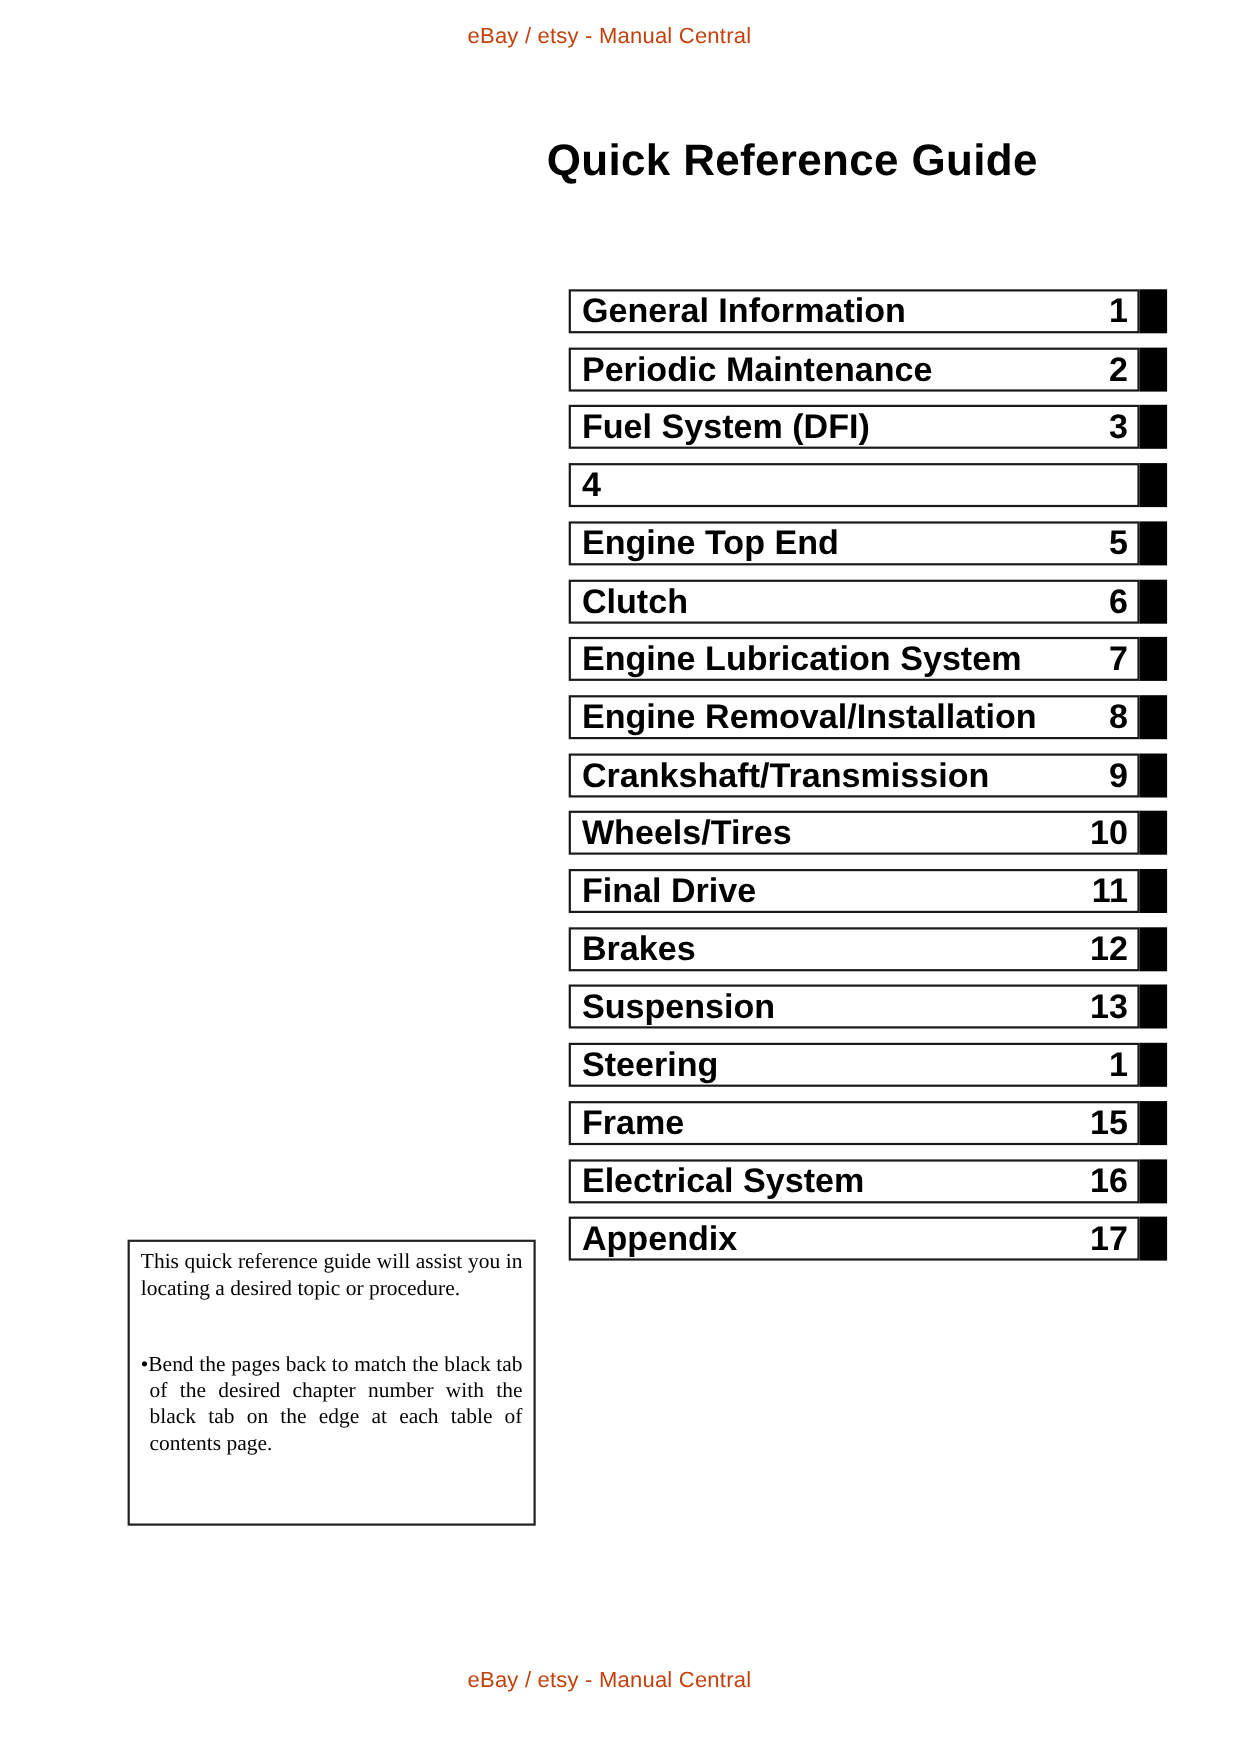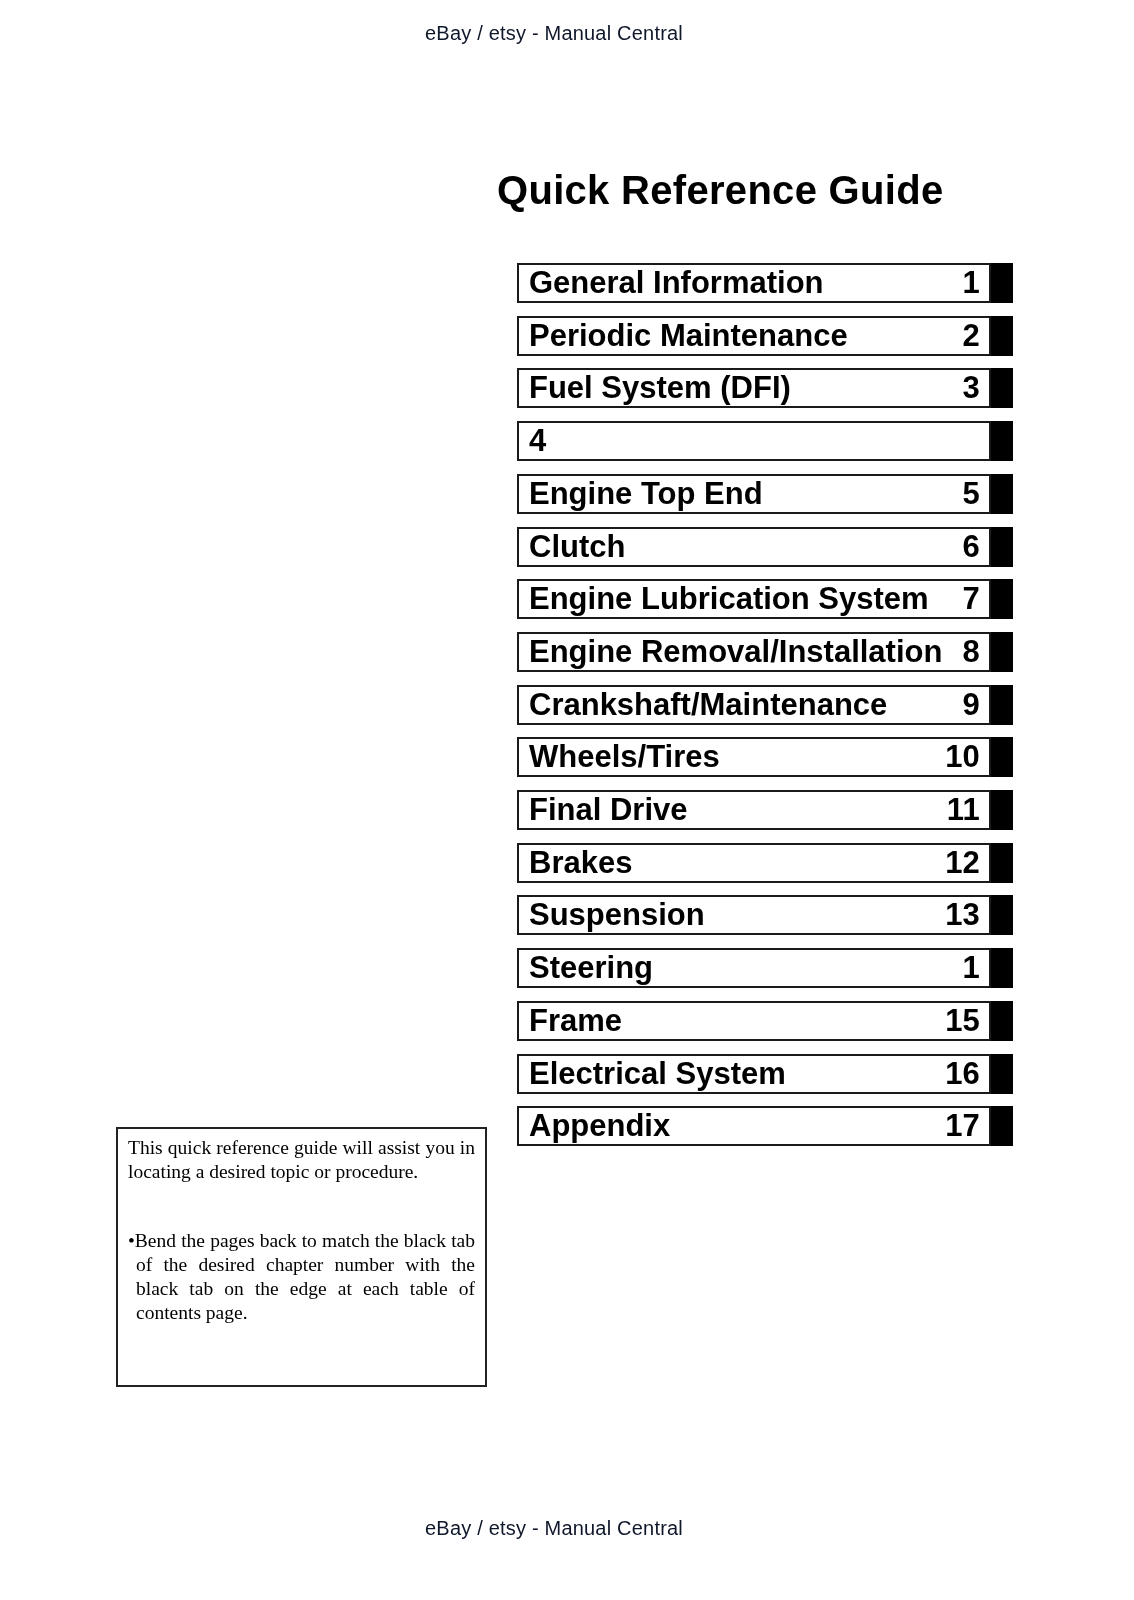--- a/index.html
+++ b/index.html
@@ -3,32 +3,32 @@
 <meta charset="utf-8">
 <style>
   html, body { margin: 0; padding: 0; }
   body {
     width: 1134px; height: 1600px; position: relative; overflow: hidden;
     background: #ffffff; color: #000;
   }
   .watermark {
     position: absolute; left: 0; width: 1108px; text-align: center;
     font-family: "Liberation Sans", "DejaVu Sans", sans-serif;
-    font-size: 20px; color: #0f172a; letter-spacing: 0.2px;
+    font-size: 20px; color: #c2410c; letter-spacing: 0.2px;
   }
   .watermark.top { top: 22px; }
   .watermark.bottom { top: 1517px; }
   .title {
     position: absolute; left: 497px; top: 124px;
     font-family: "Liberation Sans", sans-serif; font-weight: bold;
-    font-size: 40px; letter-spacing: 0.3px; white-space: nowrap; margin-top: 44px;
+    font-size: 40px; letter-spacing: 0.3px; white-space: nowrap;
   }
   .toc { position: absolute; left: 517px; top: 263px; width: 594px; }
   .toc-row {
-    position: absolute; left: 0; width: 496px; height: 40px;
+    position: absolute; left: 0; width: 544px; height: 40px;
     display: flex; cursor: pointer;
   }
   .toc-box {
     box-sizing: border-box; width: 567px; height: 40px;
     border: 2px solid #1a1a1a; background: #fff;
     display: flex; align-items: center; justify-content: space-between;
     padding: 0 9px 0 10px;
     font-family: "Liberation Sans", sans-serif; font-weight: bold; font-size: 31px;
     white-space: nowrap;
   }
@@ -101,21 +101,21 @@
   </div>
   <div class="toc-row" style="top:368.9px">
     <div class="toc-box">
       <span>Engine Removal/Installation</span>
       <span class="toc-num">8</span>
     </div>
     <div class="toc-tab"></div>
   </div>
   <div class="toc-row" style="top:421.6px">
     <div class="toc-box">
-      <span>Crankshaft/Maintenance</span>
+      <span>Crankshaft/Transmission</span>
       <span class="toc-num">9</span>
     </div>
     <div class="toc-tab"></div>
   </div>
   <div class="toc-row" style="top:474.3px">
     <div class="toc-box">
       <span>Wheels/Tires</span>
       <span class="toc-num">10</span>
     </div>
     <div class="toc-tab"></div>

